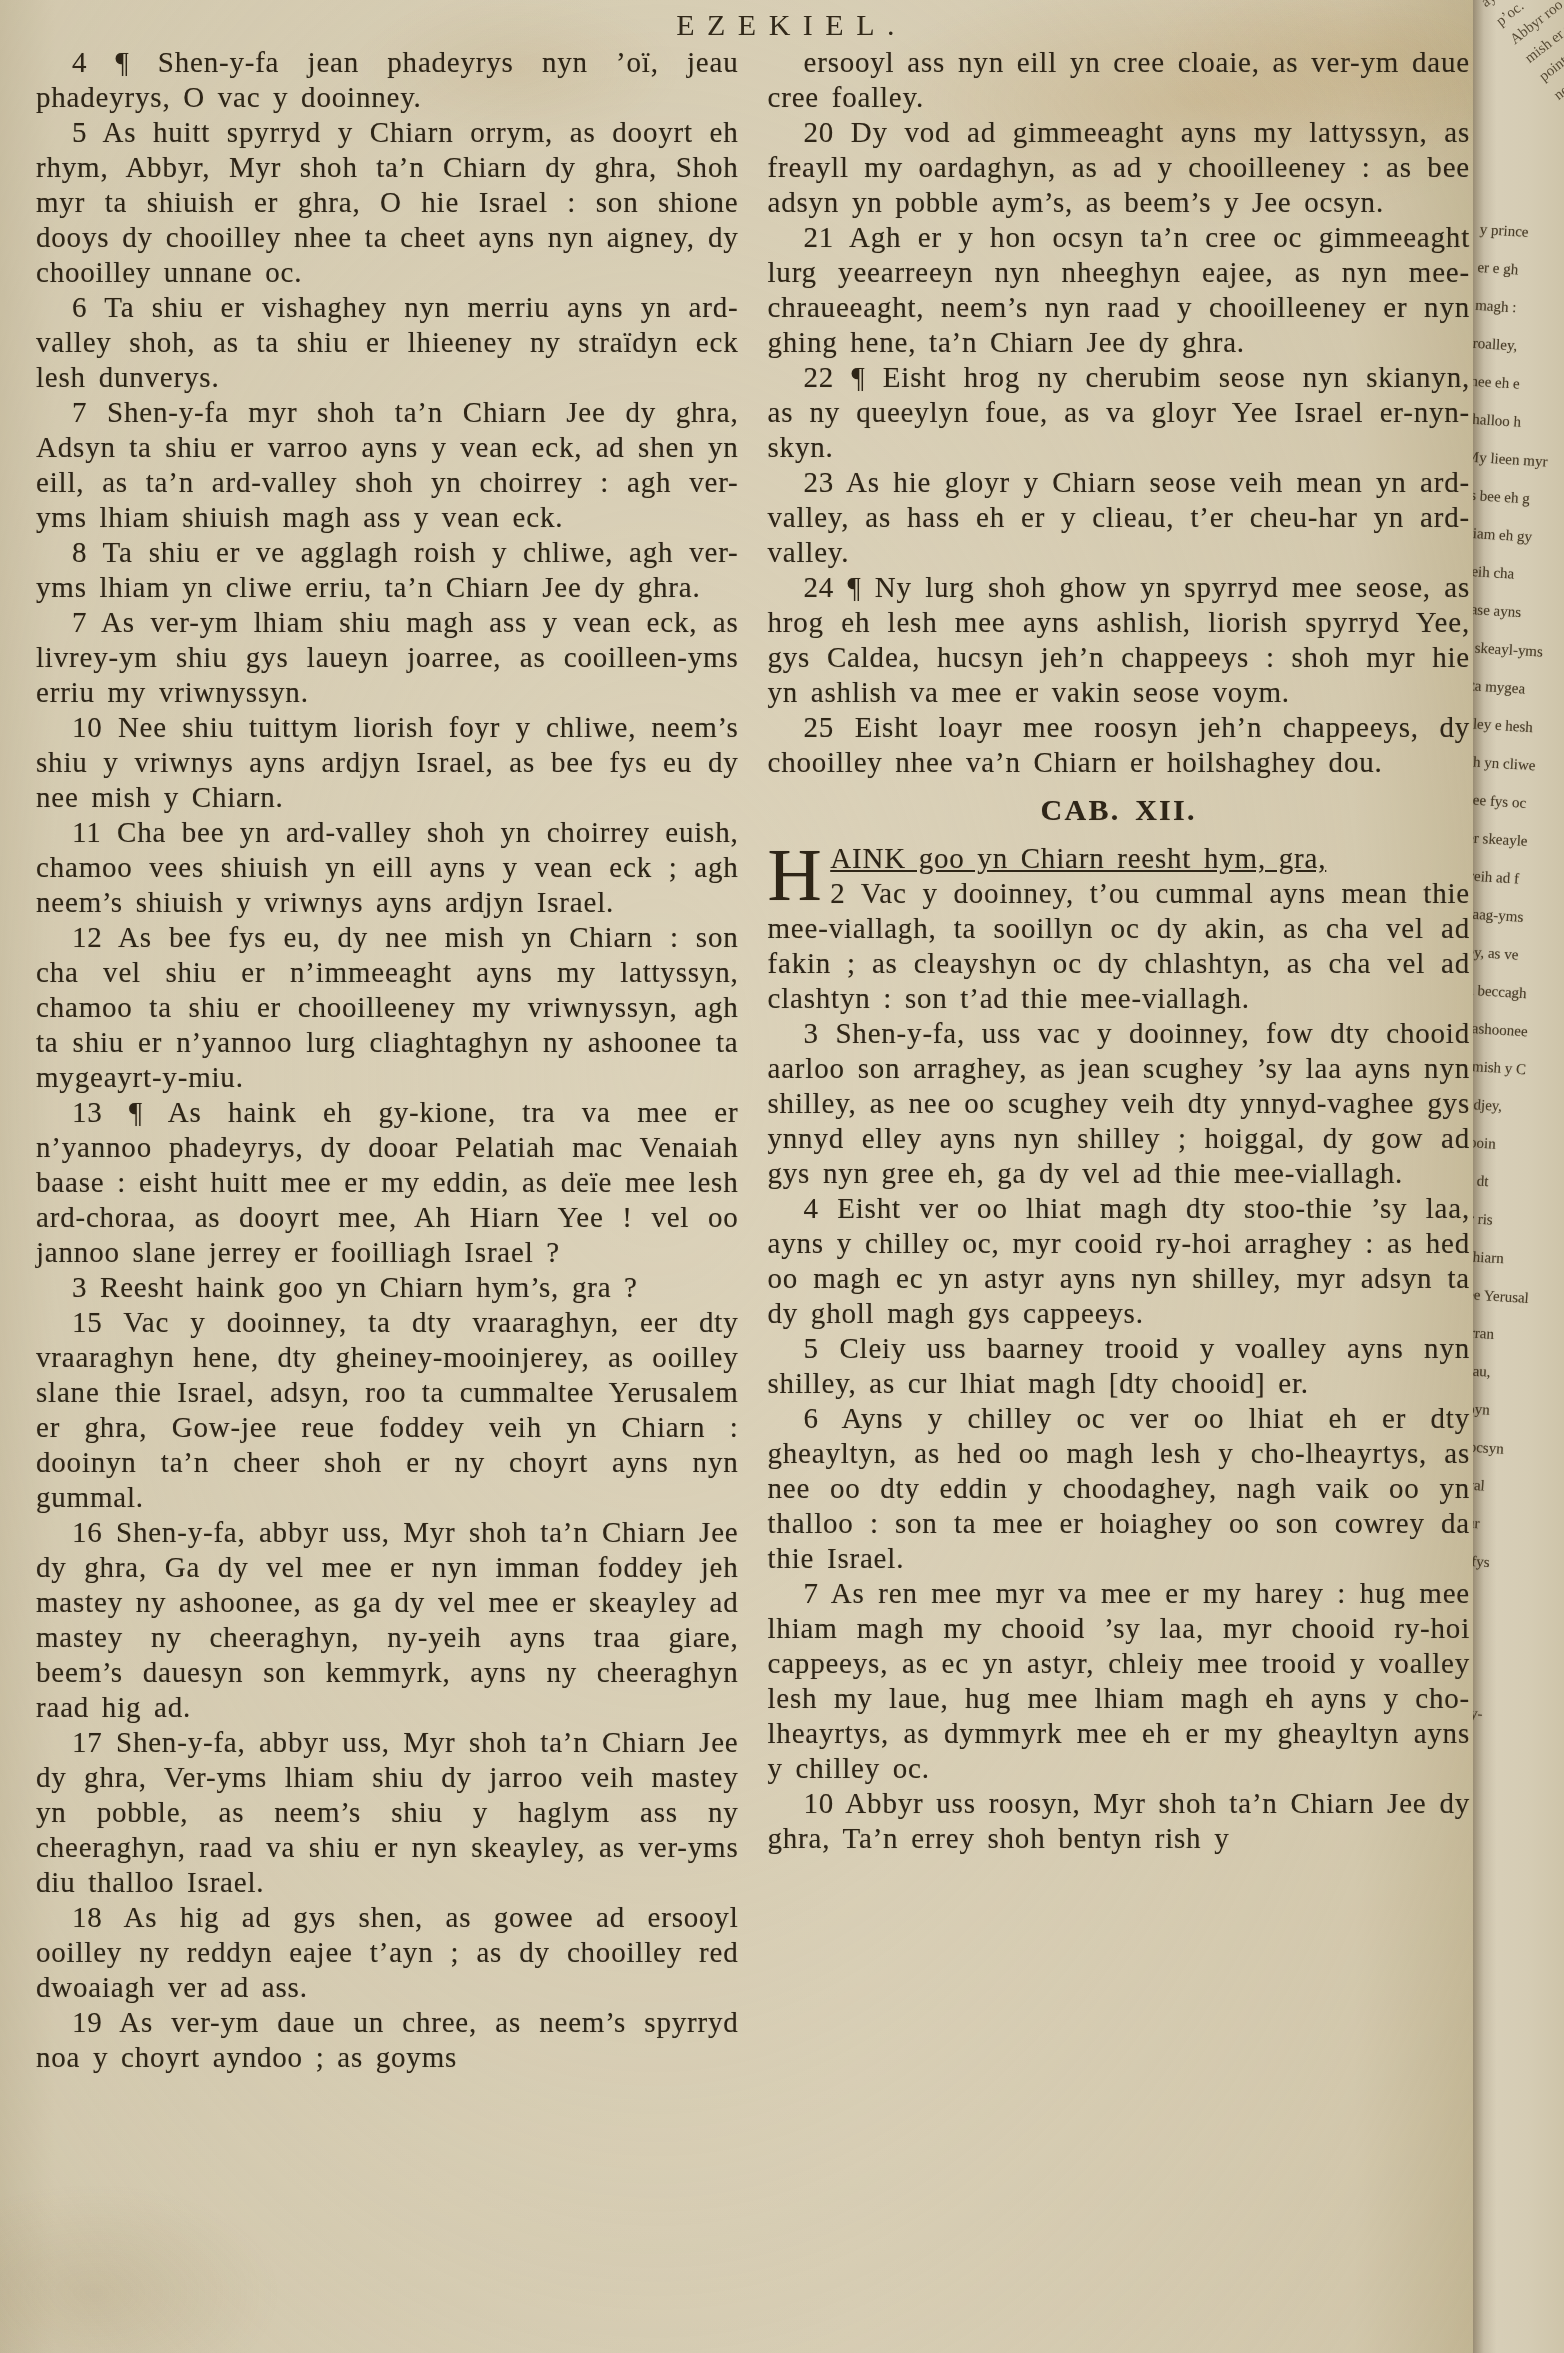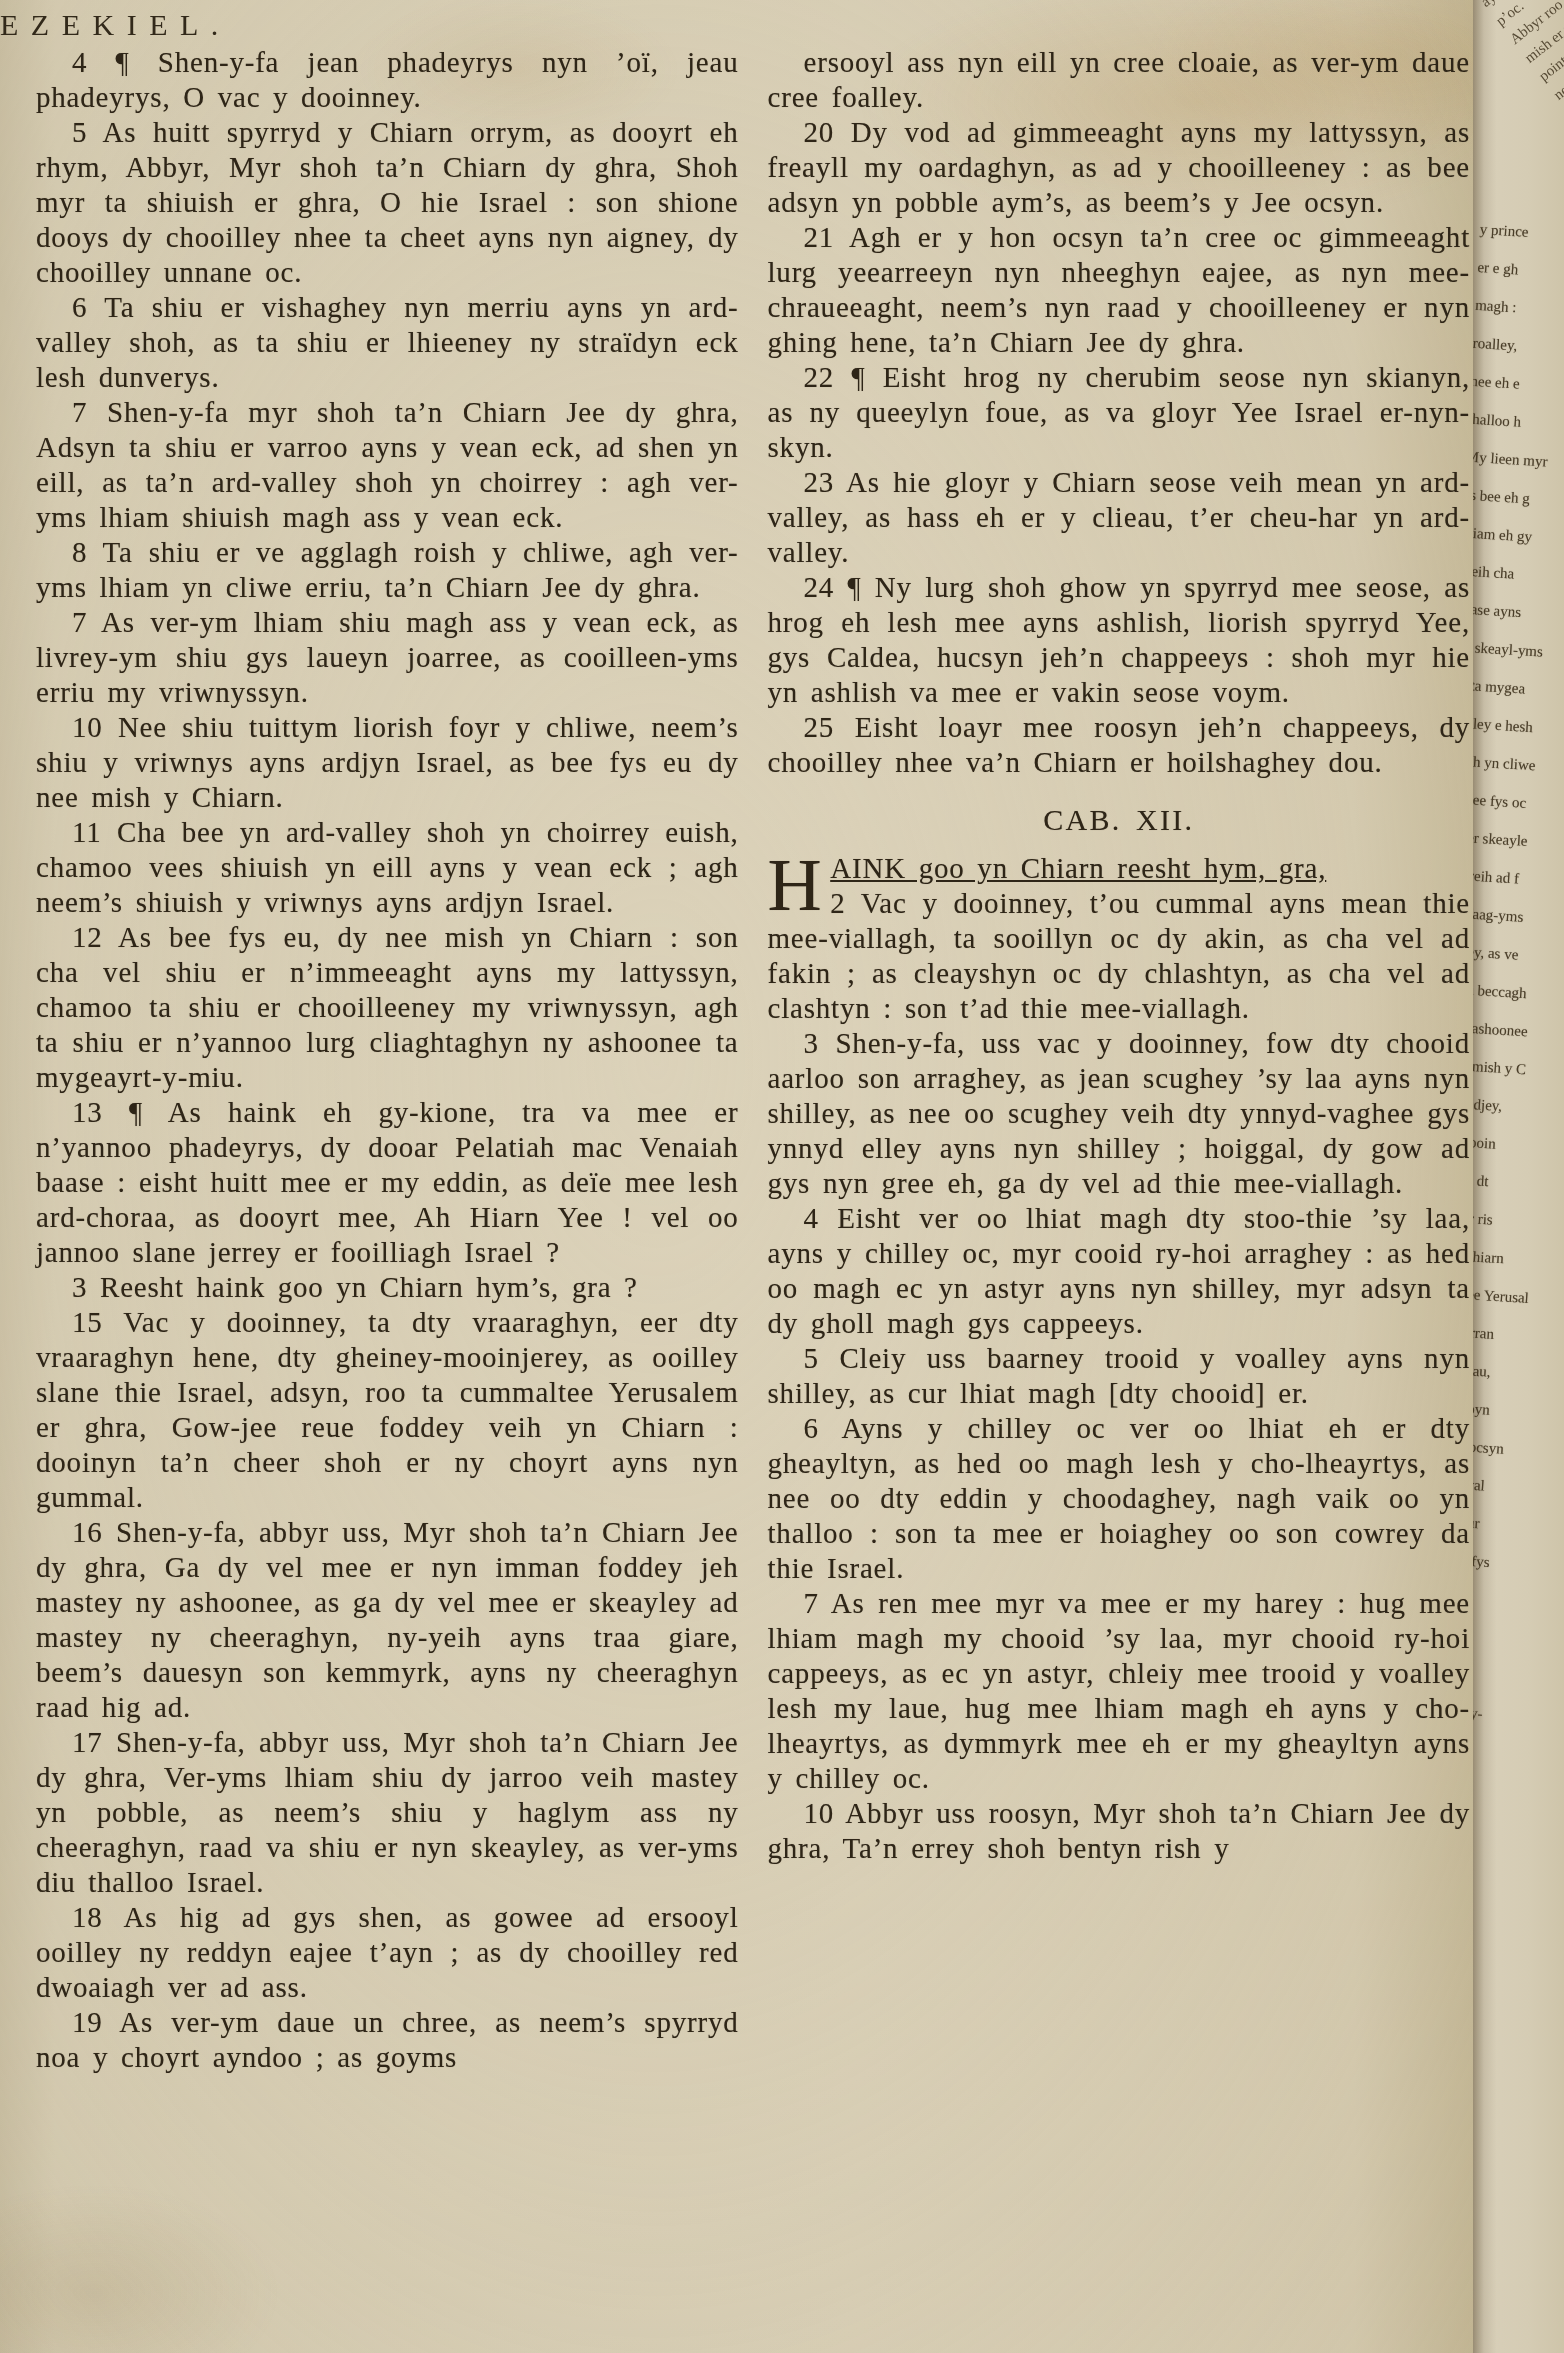--- a/index.html
+++ b/index.html
@@ -16,23 +16,23 @@
       radial-gradient(ellipse 266px 156px at 94px 2293px, rgba(120,95,45,0.12), transparent 70%),
       radial-gradient(ellipse 1174px 1956px at 42% 45%, rgba(226,217,194,0.55), transparent 100%),
       linear-gradient(to right, #c3b89b 0px, #d0c6ab 55px, #d4cab0 55%, #d0c5a9 1354px, #bfb28f 1483px, #c9bfa2 1502px),
       #cfc5ab;
     color: #2e2517;
   }
   .page { position: absolute; inset: 0; }
 
   .running-head {
     position: absolute;
-    top: 7.8px; left: 0;
+    top: 7.8px; left: 13px;
     width: 894px;
-    text-align: left;
+    text-align: right;
     font-size: 30px;
     letter-spacing: 12.5px;
     color: #32291a;
   }
 
   .columns {
     position: absolute;
     top: 45px;
     left: 36px;
     right: 95px;
@@ -48,22 +48,22 @@
     margin: 0;
     text-align: justify;
     font-size: 29px;
     line-height: 35px;
     letter-spacing: 0.8px;
     word-spacing: 4.7px;
     text-indent: 36px;
     text-shadow: 0 0 0.8px rgba(46,37,23,0.35);
   }
   .chapter-heading {
-    margin: 22px 0 14px 0;
-    font-weight: normal;
+    margin: 12px 0 14px 0;
+    font-weight: bold;
     text-align: center;
     font-size: 30px;
     letter-spacing: 2.3px;
     text-indent: 0;
     text-shadow: 0 0 0.8px rgba(46,37,23,0.35);
   }
   .chap-open { text-indent: 0; }
   .dropcap {
     float: left;
     font-size: 75px;

